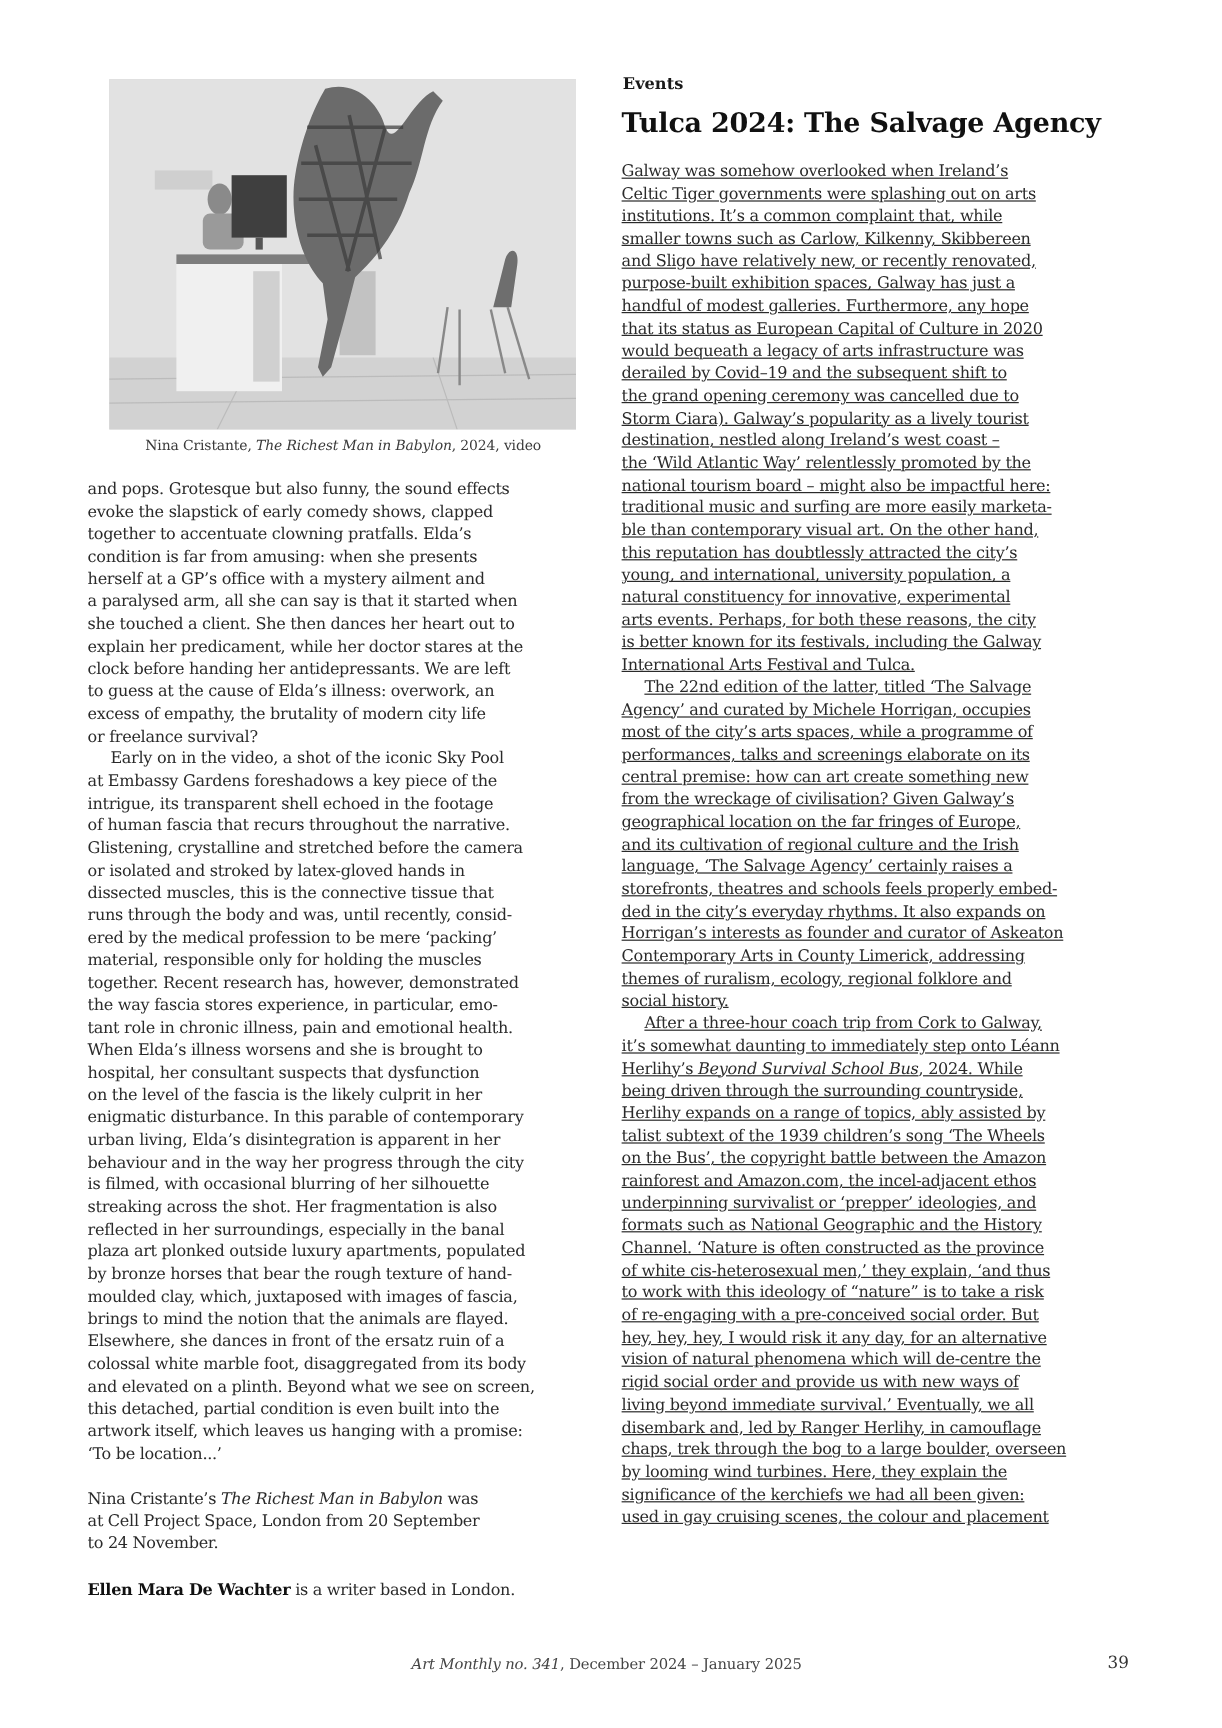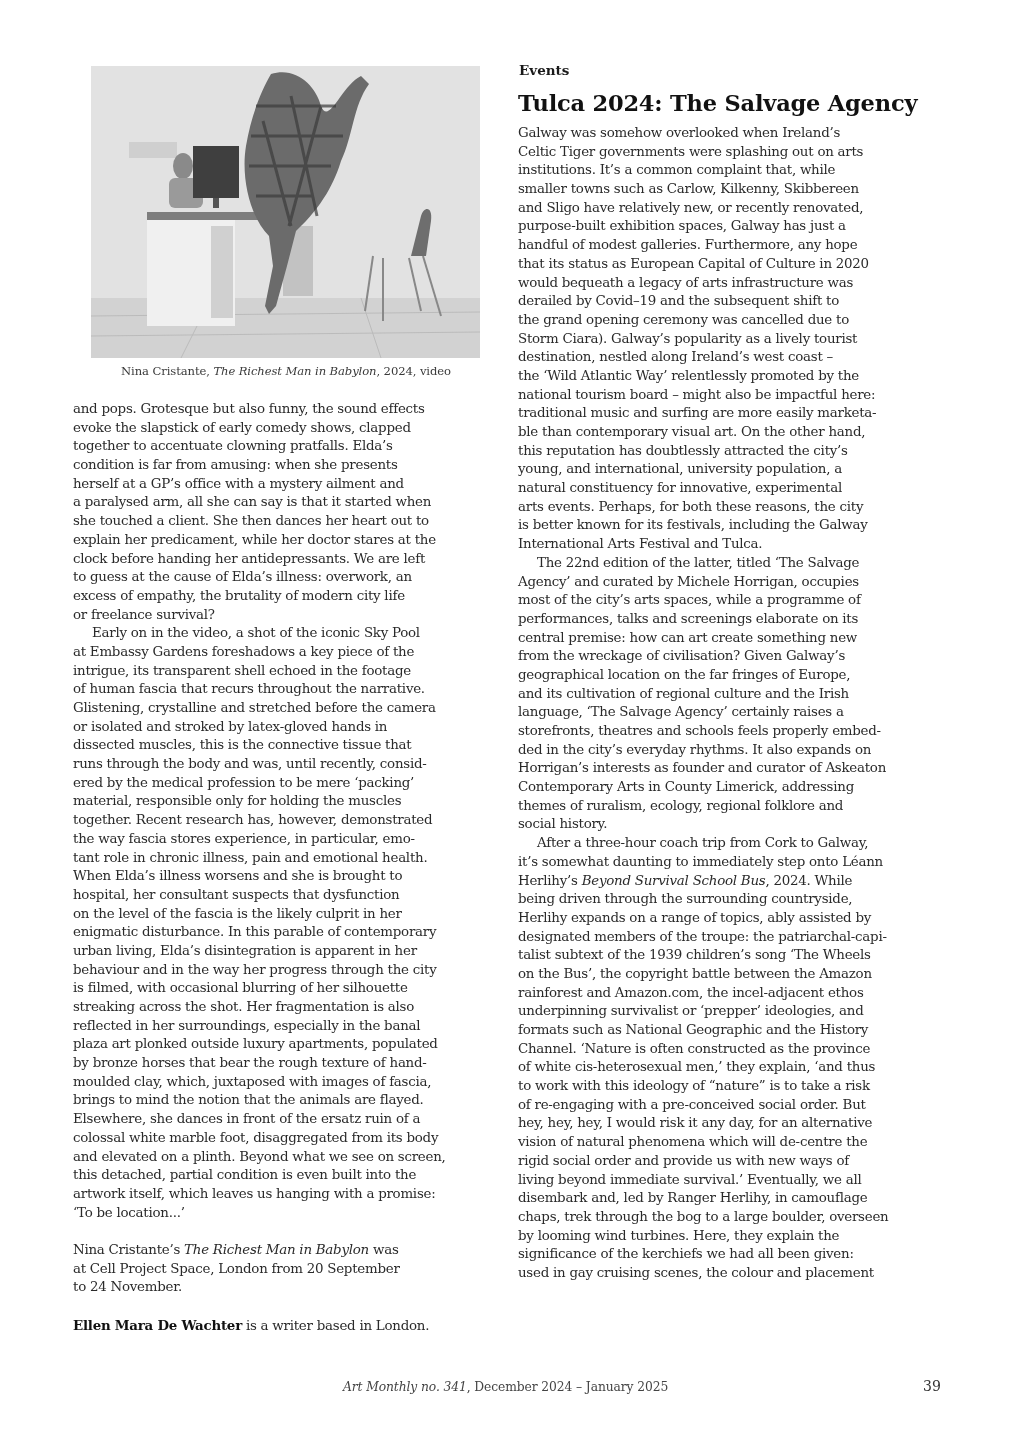--- a/index.html
+++ b/index.html
@@ -17,21 +17,21 @@
     .caption i { font-style: italic; }
 
     .text { font-size: 13.4px; line-height: 18.7px; letter-spacing: -0.25px; white-space: nowrap; }
     .text .ln { display: block; height: 18.7px; }
     .text .ind { padding-left: 19px; }
     .text i { font-style: italic; }
     .text b { font-weight: bold; color: #111; }
     .gap { display: block; height: 18.7px; }
 
     .left-text { position: absolute; left: 73px; top: 400px; width: 430px; }
-    .right-text { position: absolute; left: 518px; top: 124px; width: 445px; }
+    .right-text { position: absolute; left: 518px; top: 135px; width: 445px; text-decoration: underline; }
 
     .section-label { position: absolute; left: 519px; top: 62px; font-size: 13.5px; font-weight: bold; color: #1a1a1a; }
     .headline { position: absolute; left: 518px; top: 90px; font-size: 22.5px; font-weight: bold; color: #111;
       letter-spacing: -0.2px; margin: 0; }
 
     .footer { position: absolute; left: 343px; top: 1380px; font-size: 12.3px; color: #444; letter-spacing: -0.1px; }
     .footer i { font-style: italic; }
     .page-num { position: absolute; left: 923px; top: 1378px; font-size: 14px; color: #333; }
   </style>
 </head>
@@ -167,21 +167,20 @@
   <span class="ln">ded in the city’s everyday rhythms. It also expands on</span>
   <span class="ln">Horrigan’s interests as founder and curator of Askeaton</span>
   <span class="ln">Contemporary Arts in County Limerick, addressing</span>
   <span class="ln">themes of ruralism, ecology, regional folklore and</span>
   <span class="ln">social history.</span>
   <span class="ln ind">After a three-hour coach trip from Cork to Galway,</span>
   <span class="ln">it’s somewhat daunting to immediately step onto Léann</span>
   <span class="ln"><span>Herlihy’s </span><i>Beyond Survival School Bus</i><span>, 2024. While</span></span>
   <span class="ln">being driven through the surrounding countryside,</span>
   <span class="ln">Herlihy expands on a range of topics, ably assisted by</span>
-  <span class="ln">designated members of the troupe: the patriarchal-capi-</span>
   <span class="ln">talist subtext of the 1939 children’s song ‘The Wheels</span>
   <span class="ln">on the Bus’, the copyright battle between the Amazon</span>
   <span class="ln">rainforest and Amazon.com, the incel-adjacent ethos</span>
   <span class="ln">underpinning survivalist or ‘prepper’ ideologies, and</span>
   <span class="ln">formats such as National Geographic and the History</span>
   <span class="ln">Channel. ‘Nature is often constructed as the province</span>
   <span class="ln">of white cis-heterosexual men,’ they explain, ‘and thus</span>
   <span class="ln">to work with this ideology of “nature” is to take a risk</span>
   <span class="ln">of re-engaging with a pre-conceived social order. But</span>
   <span class="ln">hey, hey, hey, I would risk it any day, for an alternative</span>

